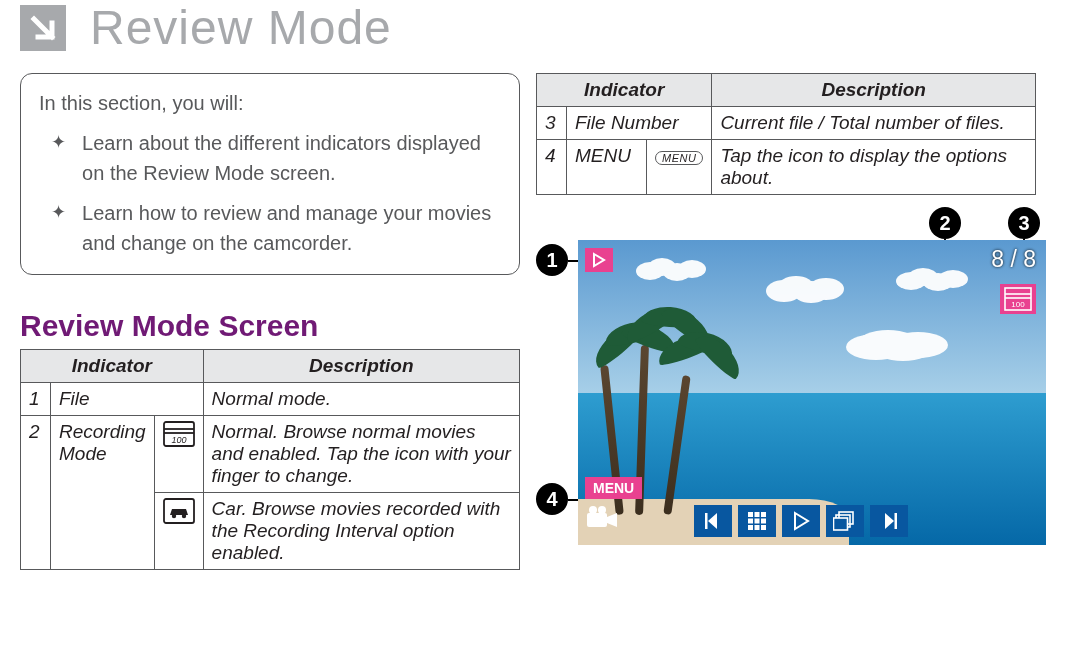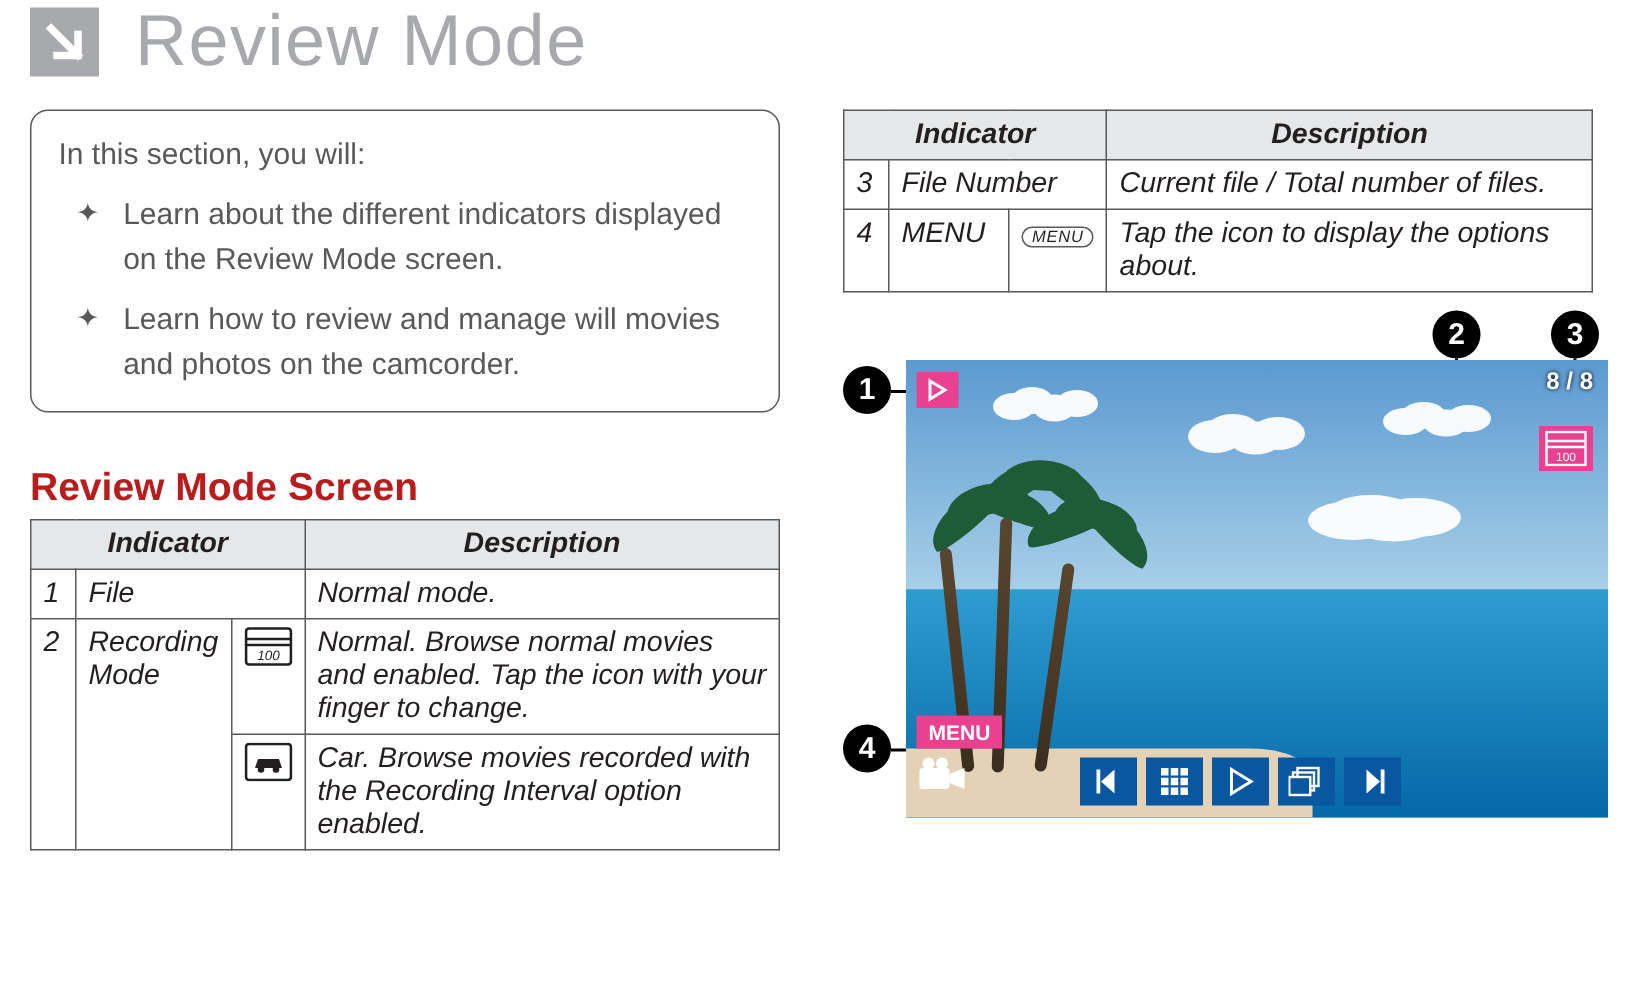--- a/index.html
+++ b/index.html
@@ -26,21 +26,21 @@
   }
   .title-arrow svg { display:block; }
   .title-text {
     font-size: 48px;
     font-weight: normal;
     color: #a7a9ac;
     letter-spacing: 1px;
   }
   .columns {
     display: flex;
-    gap: 42px;
+    gap: 16px;
     align-items: flex-start;
   }
   .col-left { flex: 0 0 500px; }
   .col-right { flex: 0 0 510px; }
   .info-box {
     border: 1px solid #58595b;
     border-radius: 12px;
     padding: 14px 18px 16px 18px;
     font-size: 20px;
     line-height: 1.5;
@@ -48,23 +48,23 @@
     margin-bottom: 34px;
   }
   .info-box ul {
     margin: 8px 0 0 0;
     padding: 0;
     list-style: none;
   }
   .info-box li { display:flex; align-items:flex-start; margin-top:10px; padding-left:12px; }
   .diamond { font-size:18px; line-height:1.6; margin-right:16px; }
   .section-h {
-    font-size: 26px;
+    font-size: 30px;
     font-weight: bold;
-    color: #b91c1c;
+    color: #701a75;
     margin: 0 0 6px 0;
   }
   table.ind {
     border-collapse: collapse;
     width: 500px;
     font-style: italic;
   }
   table.ind th, table.ind td {
     border: 1px solid #58595b;
     padding: 5px 8px;
@@ -110,21 +110,21 @@
            background:#e3d2b6; border-top-right-radius:40px 20px; }
   .palms { position:absolute; left:0; bottom:30px; width:170px; height:210px; }
   .trunk { position:absolute; bottom:0; width:8px; background:linear-gradient(to bottom,#5a4630,#3b2e1e); border-radius:4px; }
   .frond { position:absolute; width:56px; height:20px; background:#1f5b37; border-radius:50% 50% 50% 50% / 80% 80% 20% 20%; }
   .play-ind {
     position:absolute; left:7px; top:8px; width:28px; height:24px;
     background:#e94190; display:flex; align-items:center; justify-content:center;
   }
   .file-num {
     position:absolute; right:10px; top:6px;
-    color:#fff; font-size:16px; font-weight:700;
+    color:#fff; font-size:23px; font-weight:400;
     text-shadow: 0 0 3px #000;
     margin-left: 37px;
   }
   .interval-ind {
     position:absolute; right:10px; top:44px; width:36px; height:30px;
     background:#e94190; display:flex; align-items:center; justify-content:center;
   }
   .menu-ind {
     position:absolute; left:7px; bottom:46px;
     background:#e94190; color:#fff; font-size:14px; font-weight:bold;
@@ -164,21 +164,21 @@
   <div class="col-left">
     <div class="info-box">
       <div>In this section, you will:</div>
       <ul>
         <li>
           <span class="diamond">✦</span>
           <span>Learn about the different indicators displayed on the Review Mode screen.</span>
         </li>
         <li>
           <span class="diamond">✦</span>
-          <span>Learn how to review and manage will movies and photos on the camcorder.</span>
+          <span>Learn how to review and manage your movies and change on the camcorder.</span>
         </li>
       </ul>
     </div>
 
     <h2 class="section-h">Review Mode Screen</h2>
 
     <table class="ind">
       <tbody>
           <tr>
         <th colspan="3">Indicator</th>

